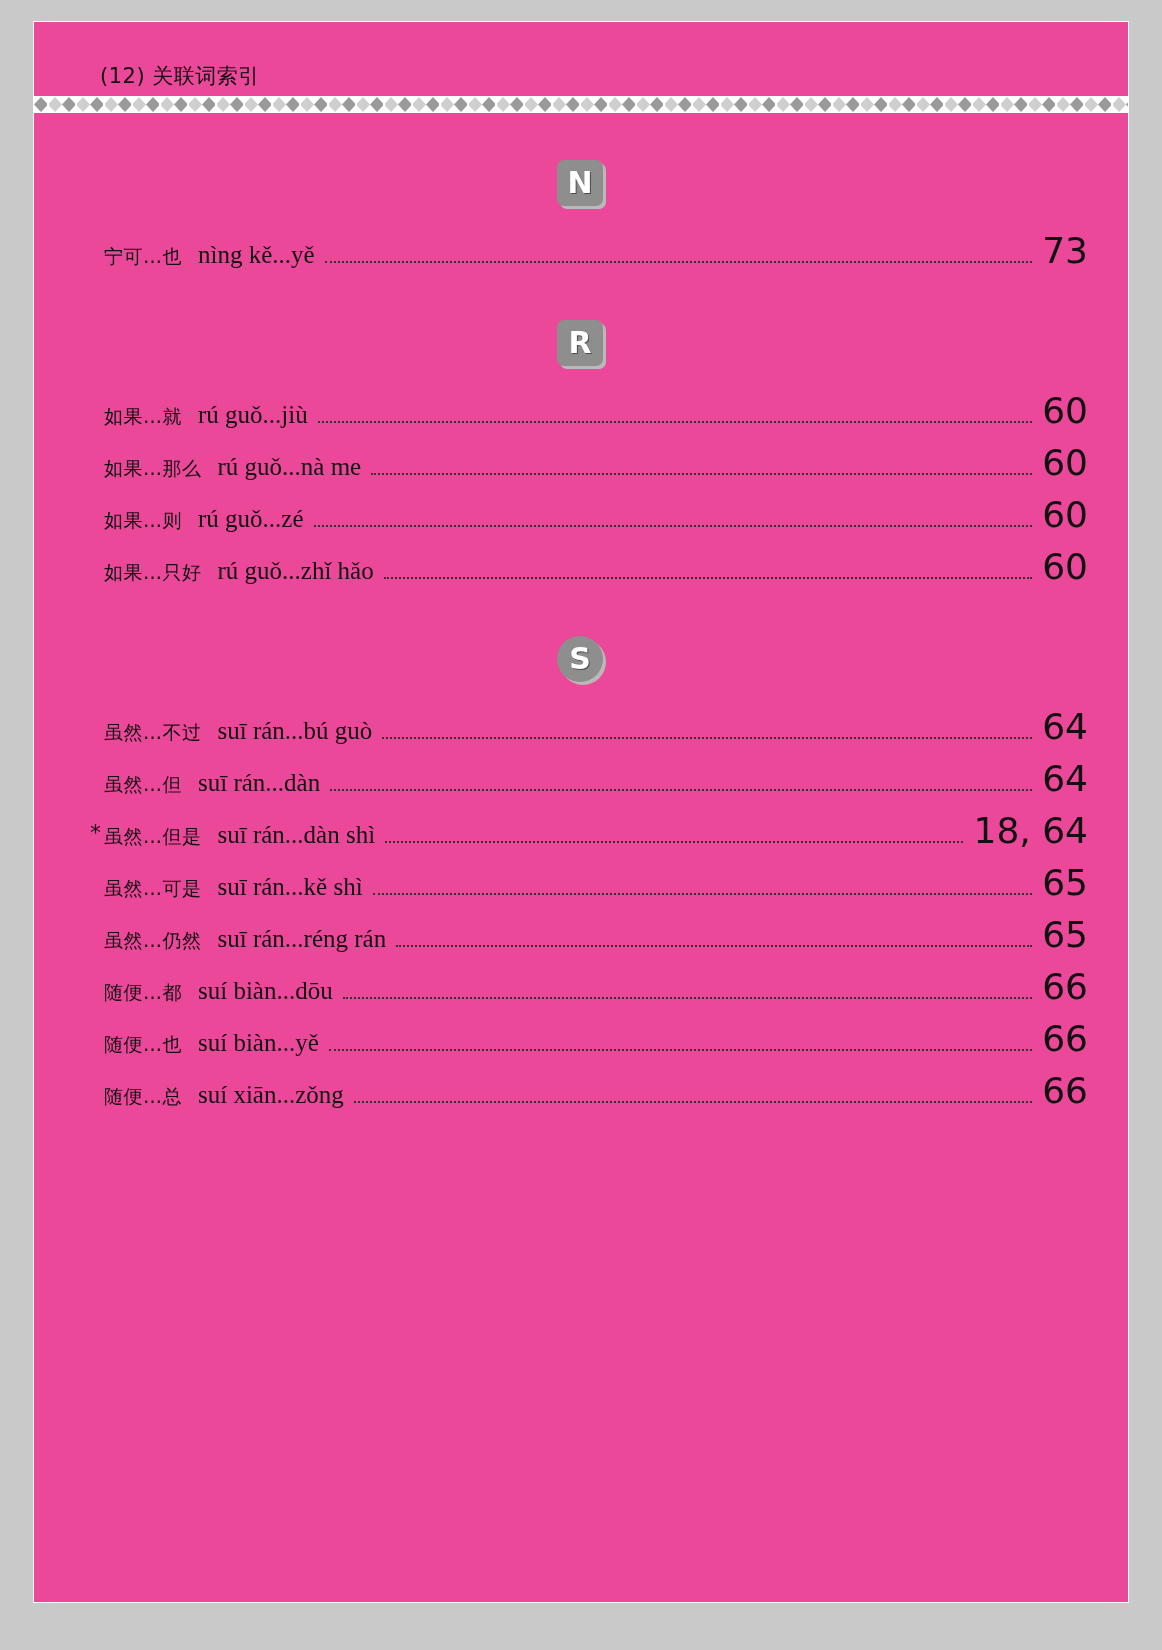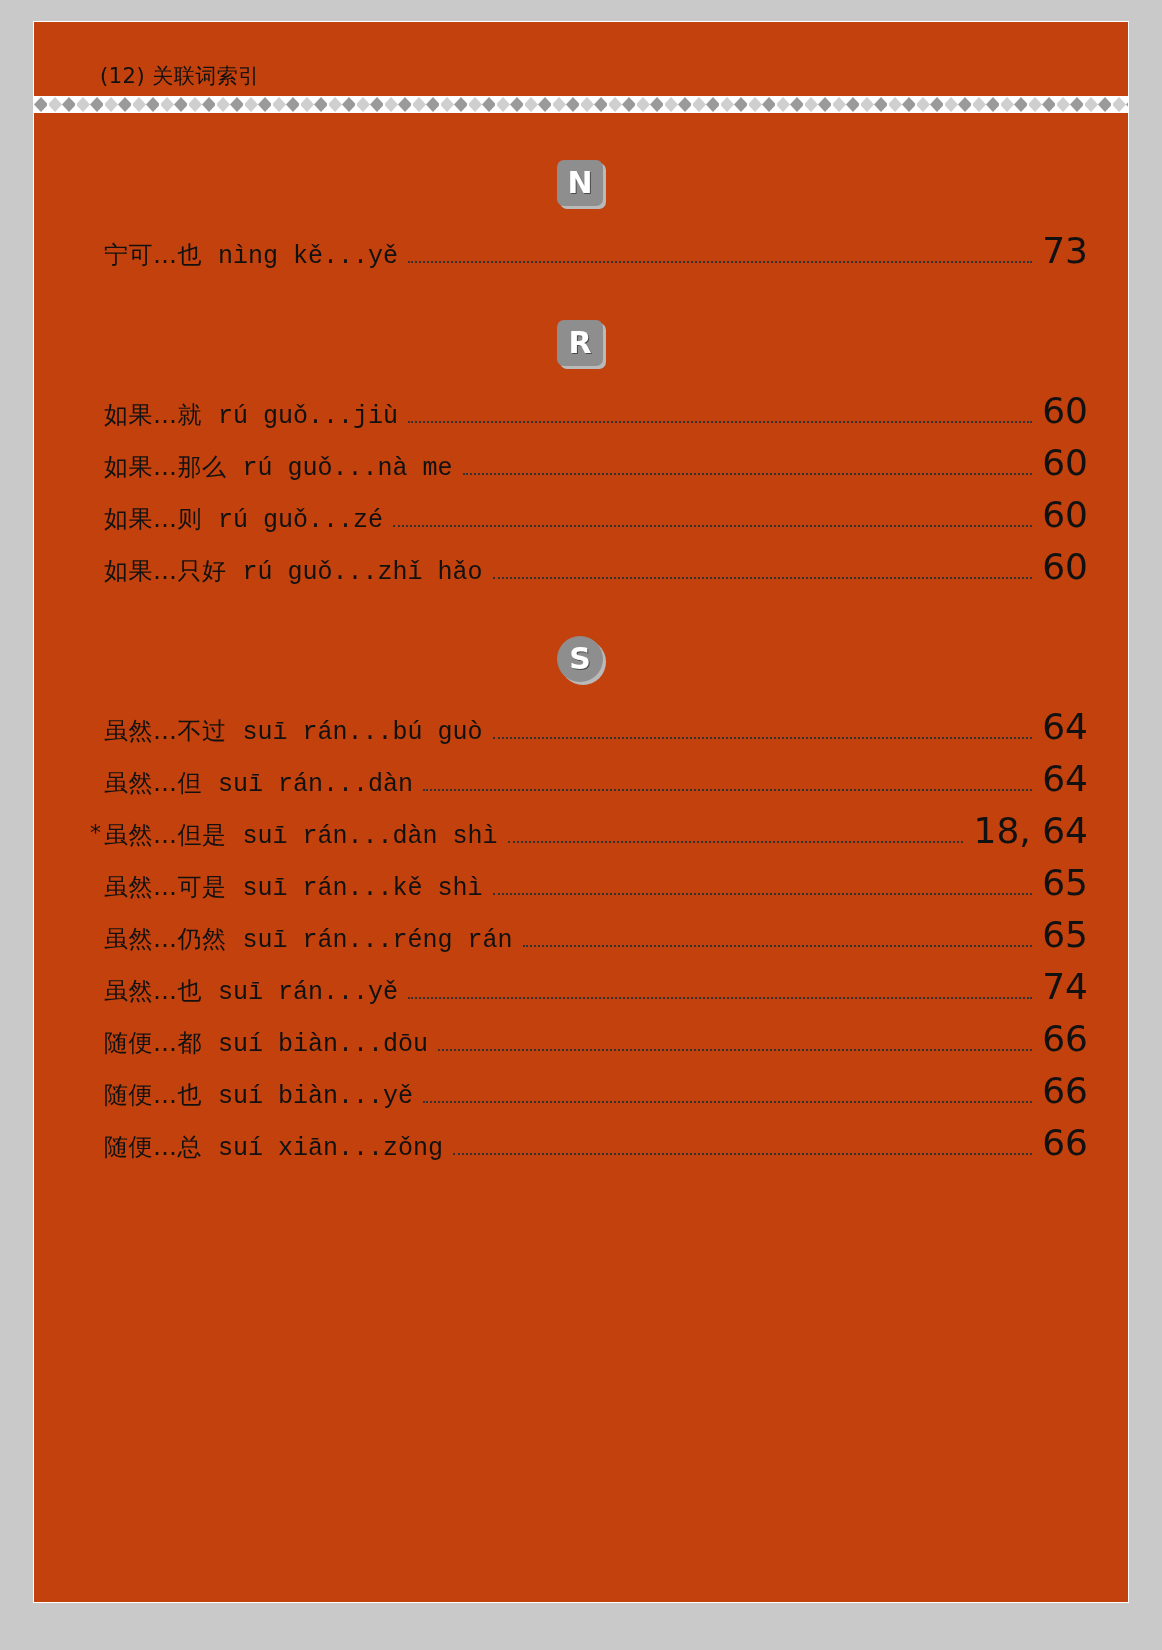--- a/index.html
+++ b/index.html
@@ -12,21 +12,21 @@
     height: 1650px;
     font-family: "Liberation Sans", sans-serif;
     overflow: hidden;
   }
   .page {
     position: absolute;
     left: 34px;
     top: 22px;
     width: 1094px;
     height: 1580px;
-    background: #c2410c;
+    background: #ec4899;
     box-shadow: 0 0 0 1px #ffffff;
   }
   .header {
     position: absolute;
     left: 0;
     top: 0;
     width: 100%;
   }
   .header-title {
     font-size: 21px;
@@ -103,32 +103,32 @@
   }
   .entry .star {
     position: absolute;
     left: 56px;
     top: 10px;
     font-size: 22px;
     color: #111;
     font-family: "DejaVu Sans", "Liberation Sans", sans-serif;
   }
   .entry .term {
-    font-size: 24px;
+    font-size: 19px;
     color: #111;
     white-space: nowrap;
     font-family: "DejaVu Sans", "Liberation Sans", sans-serif;
     letter-spacing: 0.5px;
   }
   .entry .pinyin {
     font-size: 25px;
     color: #111;
     white-space: nowrap;
     margin-left: 16px;
-    font-family: Liberation Mono, monospace;
+    font-family: Liberation Serif, serif;
   }
   .entry .leader {
     flex: 1 1 auto;
     border-bottom: 2px dotted #333;
     margin: 0 10px 7px 10px;
     min-width: 10px;
     height: 1px;
   }
   .entry .pages {
     font-size: 36px;
@@ -247,26 +247,20 @@
           <span class="leader"></span>
           <span class="pages">65</span>
         </li>
         <li class="entry">
           <span class="term">虽然…仍然</span>
           <span class="pinyin">suī rán...réng rán</span>
           <span class="leader"></span>
           <span class="pages">65</span>
         </li>
         <li class="entry">
-          <span class="term">虽然…也</span>
-          <span class="pinyin">suī rán...yě</span>
-          <span class="leader"></span>
-          <span class="pages">74</span>
-        </li>
-        <li class="entry">
           <span class="term">随便…都</span>
           <span class="pinyin">suí biàn...dōu</span>
           <span class="leader"></span>
           <span class="pages">66</span>
         </li>
         <li class="entry">
           <span class="term">随便…也</span>
           <span class="pinyin">suí biàn...yě</span>
           <span class="leader"></span>
           <span class="pages">66</span>

